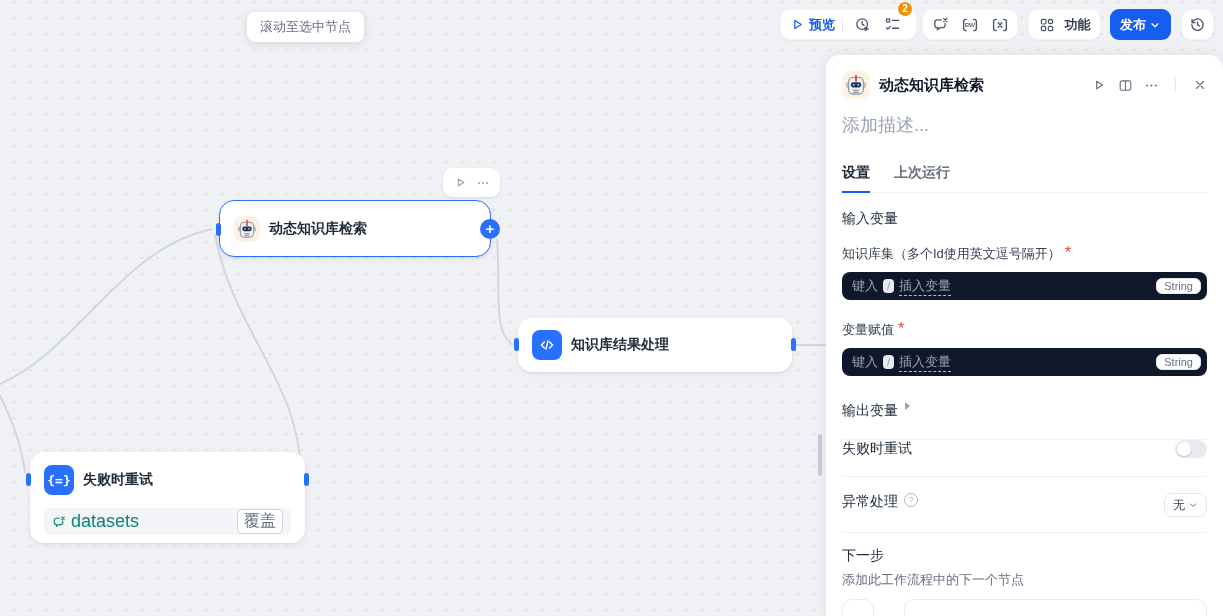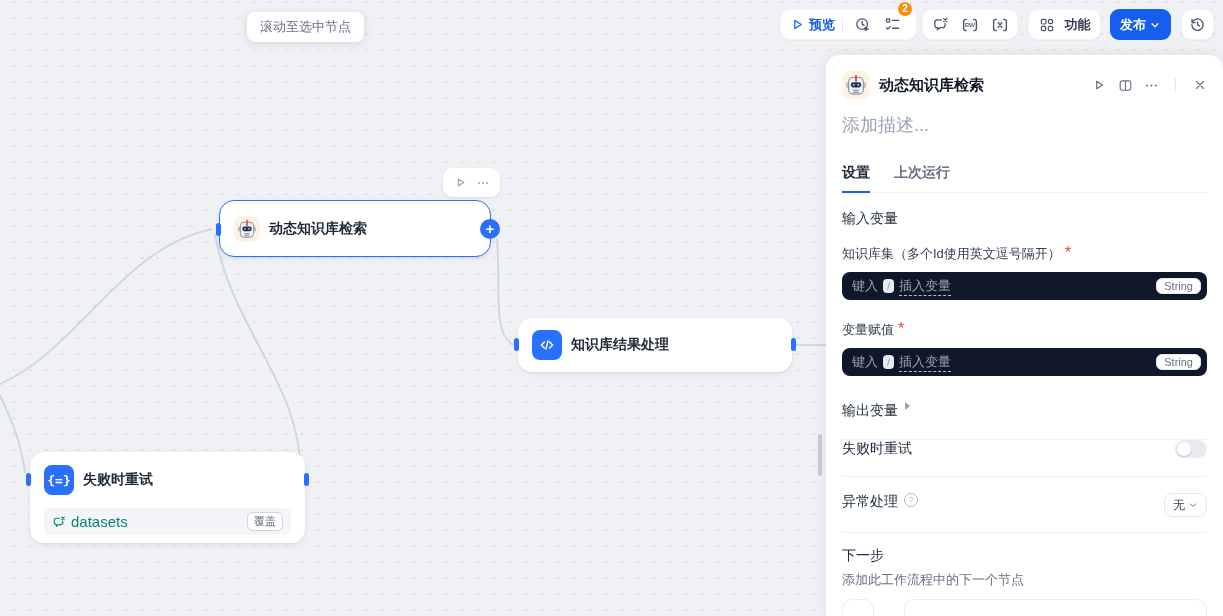--- a/index.html
+++ b/index.html
@@ -36,23 +36,23 @@
                   justify-content:center; gap:9px; color:#98a2b3;
                   box-shadow:0 1px 3px rgba(16,24,40,.1); }
 
   .node-code { left:518px; top:318px; width:274px; height:54px; }
   .node-code .node-head { height:100%; }
 
   .node-assign { left:30px; top:452px; width:275px; height:91px; }
   .node-assign .node-head { height:56px; }
   .assign-row { margin:0 14px; height:27px; background:#f3f5f8; border-radius:6px;
                 display:flex; align-items:center; padding:0 8px; color:#0c8573; }
-  .assign-var { font-size:15px; margin-left:5px; color:#0c8573; }
+  .assign-var { font-size:18px; margin-left:5px; color:#0c8573; }
   .assign-badge { margin-left:auto; background:#fff; border:1px solid #d0d5dd; border-radius:6px;
-                  font-size:11px; color:#676f83; padding:1px 6px; }
+                  font-size:16px; color:#676f83; padding:1px 6px; }
 
   
   .tooltip { position:absolute; left:247px; top:12px; background:#fff; border-radius:8px;
              padding:6px 13px; font-size:13px; color:#676f83;
              box-shadow:0 2px 8px rgba(16,24,40,.12); }
 
   
   .tb { position:absolute; top:9px; height:31px; background:#fff; border-radius:10px;
         border:1px solid #f2f4f7; box-shadow:0 1px 2px rgba(16,24,40,.05);
         display:flex; align-items:center; color:#475467; }

